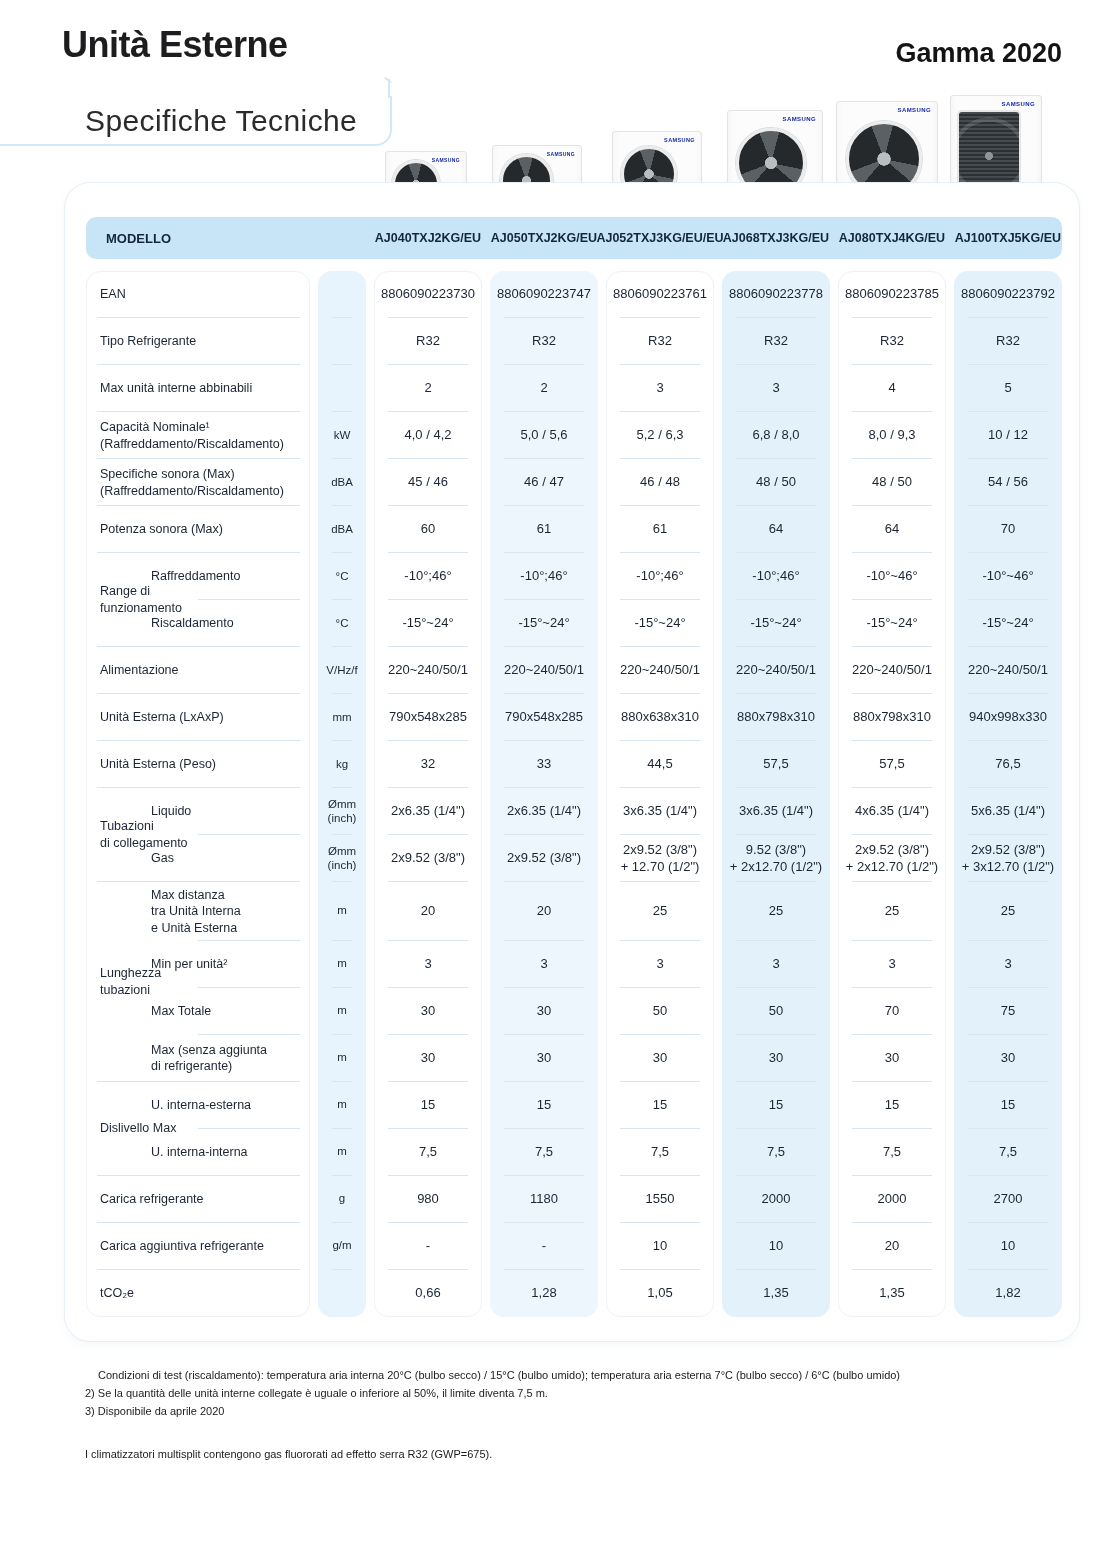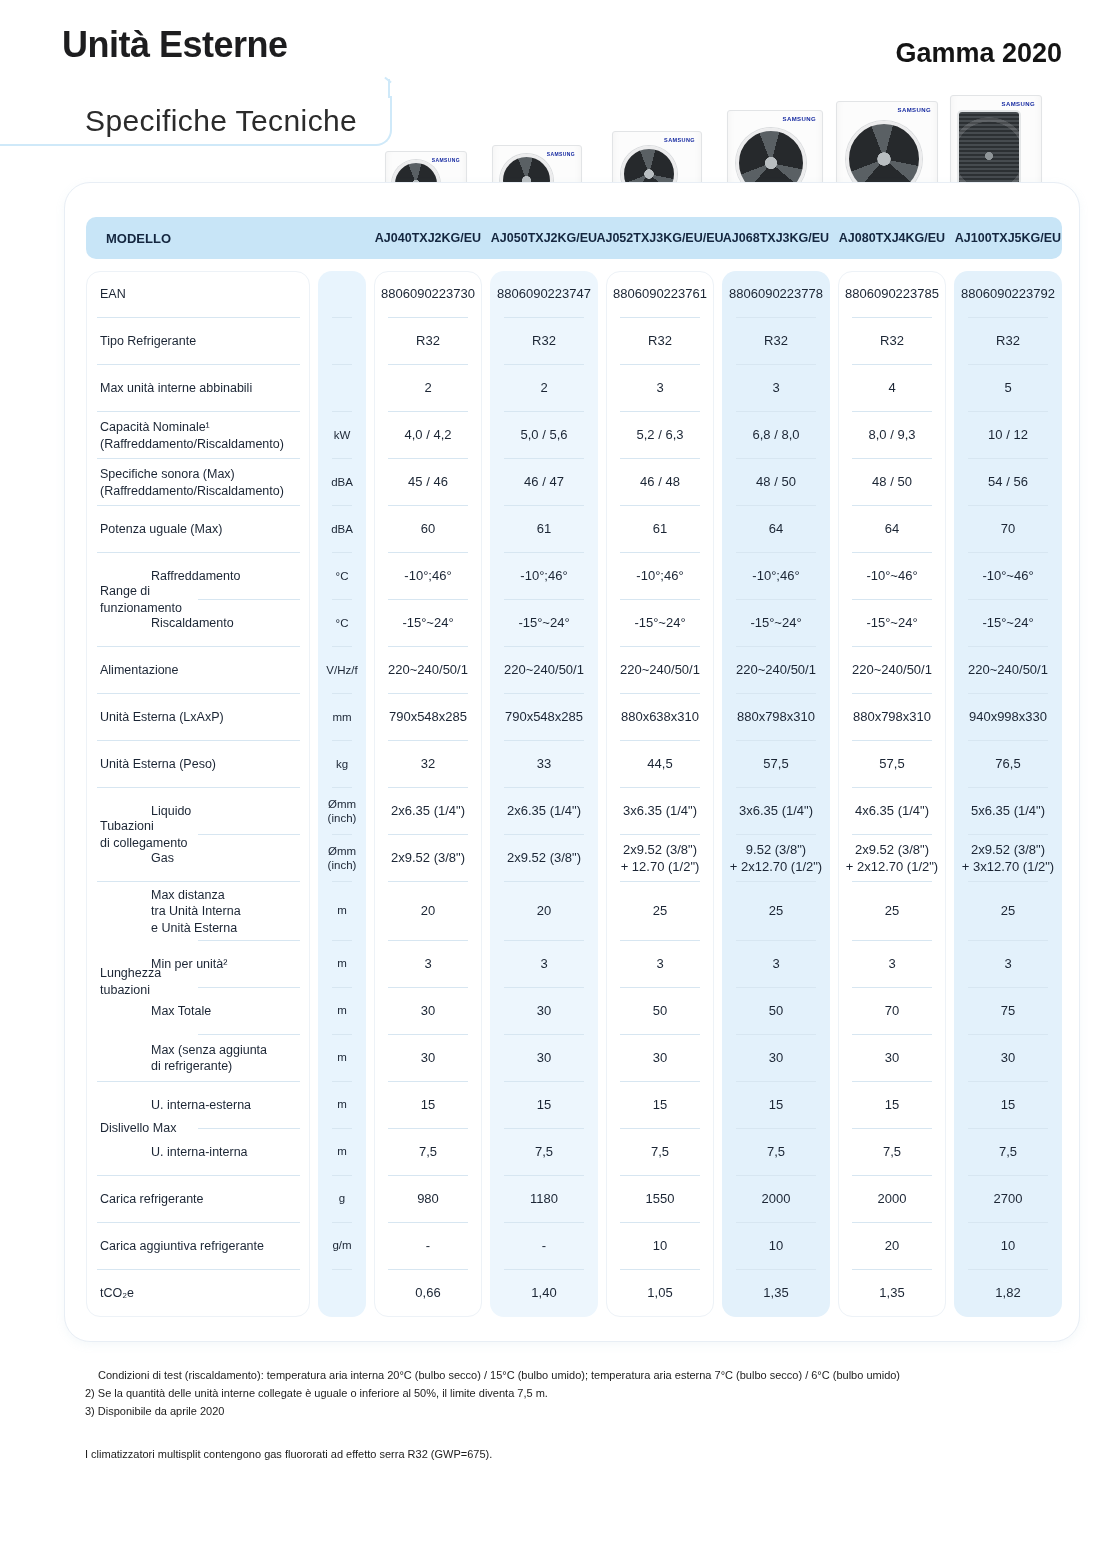--- a/index.html
+++ b/index.html
@@ -177,21 +177,21 @@
       <div class="cell value-cell sep" style="grid-area: 6 / 8;">10 / 12</div>
       <div class="cell label-cell sep" style="grid-area: 7 / 1;">Specifiche sonora (Max)
 (Raffreddamento/Riscaldamento)</div>
       <div class="cell unit-cell sep" style="grid-area: 7 / 2;">dBA</div>
       <div class="cell value-cell sep" style="grid-area: 7 / 3;">45 / 46</div>
       <div class="cell value-cell sep" style="grid-area: 7 / 4;">46 / 47</div>
       <div class="cell value-cell sep" style="grid-area: 7 / 5;">46 / 48</div>
       <div class="cell value-cell sep" style="grid-area: 7 / 6;">48 / 50</div>
       <div class="cell value-cell sep" style="grid-area: 7 / 7;">48 / 50</div>
       <div class="cell value-cell sep" style="grid-area: 7 / 8;">54 / 56</div>
-      <div class="cell label-cell sep" style="grid-area: 8 / 1;">Potenza uguale (Max)</div>
+      <div class="cell label-cell sep" style="grid-area: 8 / 1;">Potenza sonora (Max)</div>
       <div class="cell unit-cell sep" style="grid-area: 8 / 2;">dBA</div>
       <div class="cell value-cell sep" style="grid-area: 8 / 3;">60</div>
       <div class="cell value-cell sep" style="grid-area: 8 / 4;">61</div>
       <div class="cell value-cell sep" style="grid-area: 8 / 5;">61</div>
       <div class="cell value-cell sep" style="grid-area: 8 / 6;">64</div>
       <div class="cell value-cell sep" style="grid-area: 8 / 7;">64</div>
       <div class="cell value-cell sep" style="grid-area: 8 / 8;">70</div>
       <div class="cell label-cell sub sep-sub" style="grid-area: 9 / 1;">Raffreddamento</div>
       <div class="cell unit-cell sep" style="grid-area: 9 / 2;">°C</div>
       <div class="cell value-cell sep" style="grid-area: 9 / 3;">-10°;46°</div>
@@ -317,21 +317,21 @@
       <div class="cell unit-cell sep" style="grid-area: 23 / 2;">g/m</div>
       <div class="cell value-cell sep" style="grid-area: 23 / 3;">-</div>
       <div class="cell value-cell sep" style="grid-area: 23 / 4;">-</div>
       <div class="cell value-cell sep" style="grid-area: 23 / 5;">10</div>
       <div class="cell value-cell sep" style="grid-area: 23 / 6;">10</div>
       <div class="cell value-cell sep" style="grid-area: 23 / 7;">20</div>
       <div class="cell value-cell sep" style="grid-area: 23 / 8;">10</div>
       <div class="cell label-cell" style="grid-area: 24 / 1;">tCO₂e</div>
       <div class="cell unit-cell" style="grid-area: 24 / 2;"></div>
       <div class="cell value-cell" style="grid-area: 24 / 3;">0,66</div>
-      <div class="cell value-cell" style="grid-area: 24 / 4;">1,40</div>
+      <div class="cell value-cell" style="grid-area: 24 / 4;">1,28</div>
       <div class="cell value-cell" style="grid-area: 24 / 5;">1,05</div>
       <div class="cell value-cell" style="grid-area: 24 / 6;">1,35</div>
       <div class="cell value-cell" style="grid-area: 24 / 7;">1,35</div>
       <div class="cell value-cell" style="grid-area: 24 / 8;">1,82</div>
       <div class="group-label" style="grid-row: 9 / span 2;">Range di
 funzionamento</div>
       <div class="group-label" style="grid-row: 14 / span 2;">Tubazioni
 di collegamento</div>
       <div class="group-label" style="grid-row: 20 / span 2;">Dislivello Max</div>
       <div class="group-label" style="grid-row: 16 / span 4;">Lunghezza

